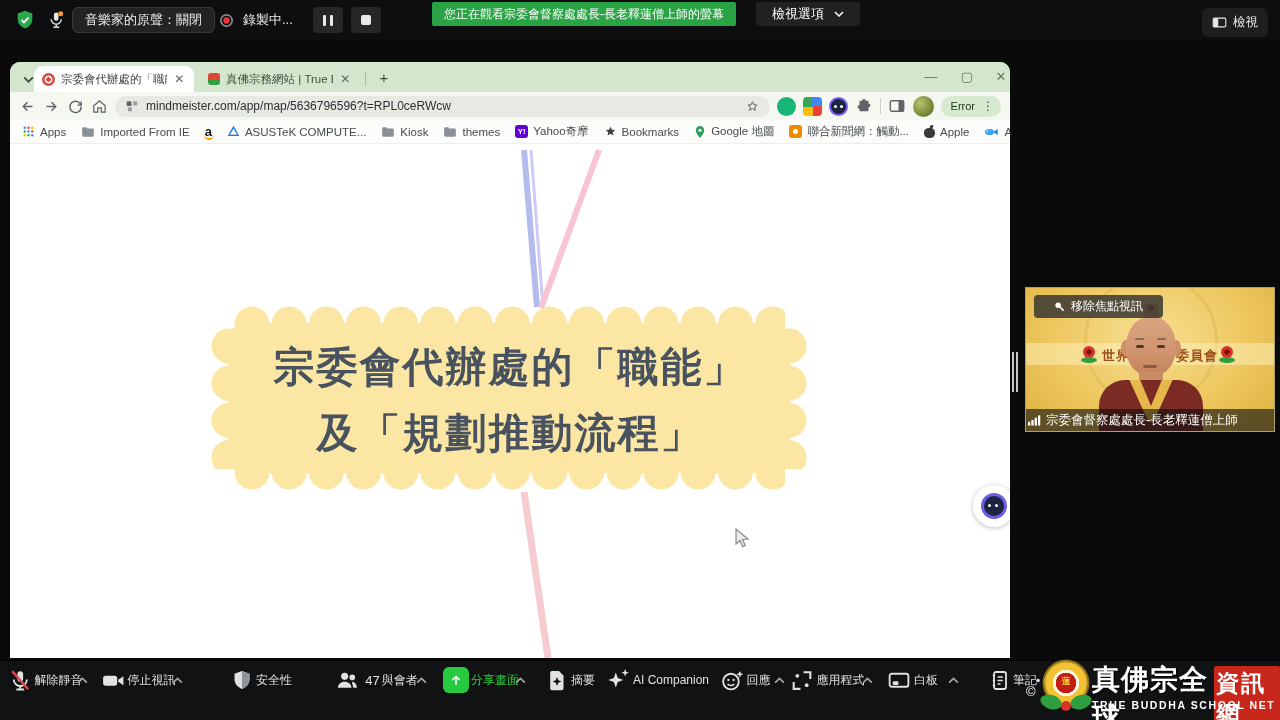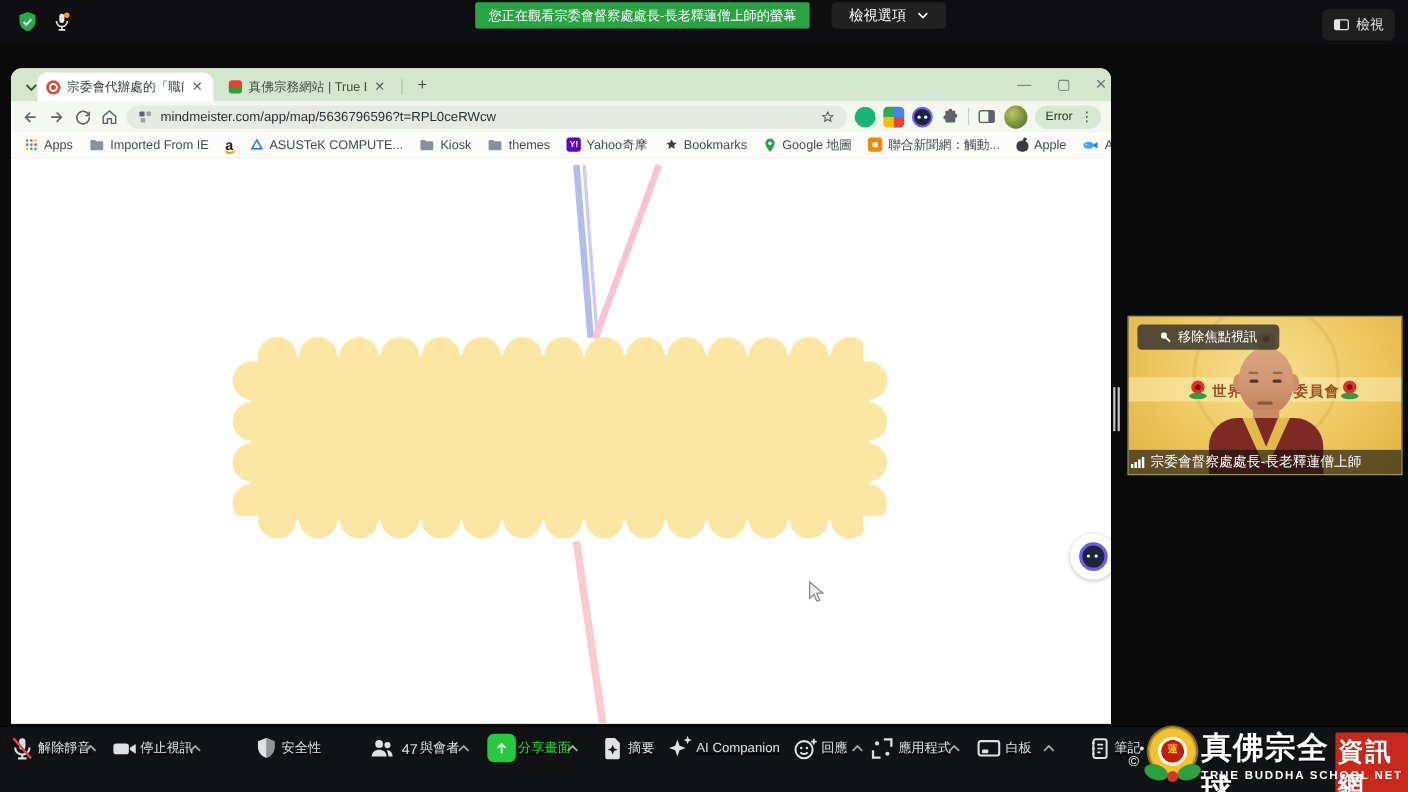--- a/index.html
+++ b/index.html
@@ -159,20 +159,37 @@
       <path d="M12 2l8 3v6.2c0 4.8-3.3 8.2-8 10-4.7-1.8-8-5.2-8-10V5z" fill="#2aa84c"></path>
       <path d="M8.2 12l2.6 2.6 5-5.2" stroke="#fff" stroke-width="2" fill="none"></path>
     </svg>
     <svg class="abs" style="left:46px;top:9px" width="20" height="22" viewBox="0 0 24 24">
       <rect x="9.5" y="3" width="5.5" height="10" rx="2.8" fill="#e8e8e8"></rect>
       <path d="M6.3 11a6 6 0 0 0 12 0" stroke="#e8e8e8" stroke-width="1.7" fill="none"></path>
       <line x1="12.3" y1="17.4" x2="12.3" y2="20.4" stroke="#e8e8e8" stroke-width="1.7"></line>
       <line x1="8.8" y1="20.6" x2="15.8" y2="20.6" stroke="#e8e8e8" stroke-width="1.7"></line>
       <circle cx="17.6" cy="4.6" r="3" fill="#f59b2d"></circle>
     </svg>
+    <div class="tb-chip" style="left:72px">
+      <span>音樂家的原聲：關閉</span>
+    </div>
+    <div id="rec-group">
+      <svg width="17" height="17" viewBox="0 0 24 24">
+        <circle cx="12" cy="12" r="8" stroke="#8a8a8a" stroke-width="2.4" fill="none"></circle>
+        <circle cx="12" cy="12" r="4.5" fill="#e03a3a"></circle>
+      </svg>
+      <span>錄製中...</span>
+      <div class="rec-btn" style="margin-left:12px">
+        <span class="pause-bar"></span>
+          <span class="pause-bar"></span>
+      </div>
+      <div class="rec-btn">
+        <span class="stop-sq"></span>
+      </div>
+    </div>
     <div id="share-banner">
       <span>您正在觀看宗委會督察處處長-長老釋蓮僧上師的螢幕</span>
     </div>
     <div id="view-options">
       <span>檢視選項</span>
       <svg width="10" height="6" viewBox="0 0 10 6">
         <path d="M1 1l4 4 4-4" stroke="#fff" stroke-width="1.5" fill="none"></path>
       </svg>
     </div>
     <div id="view-btn">
@@ -334,20 +351,24 @@
     <div id="content">
       <svg class="abs" style="left:0;top:0" width="1000" height="514">
         <line x1="514" y1="6" x2="527" y2="163" stroke="#b4bcec" stroke-width="6"></line>
         <line x1="521" y1="6" x2="533" y2="163" stroke="#cfc9f5" stroke-width="3"></line>
         <line x1="589" y1="6" x2="531" y2="164" stroke="#f8c3d5" stroke-width="6"></line>
         <line x1="514" y1="348" x2="538" y2="514" stroke="#f6ccd1" stroke-width="7"></line>
       </svg>
       <div class="cloud">
         <div class="side l"></div>
         <div class="side r"></div>
+      </div>
+      <div id="topic">
+        <span>宗委會代辦處的「職能」</span>
+        <span>及「規劃推動流程」</span>
       </div>
       <div id="fab">
         <div class="face"></div>
       </div>
       <svg id="cursor" width="15" height="21" viewBox="0 0 15 21">
         <path d="M1 1l0 15 4-3.4 2.6 6 2.6-1.1-2.6-6 5.4-.4z" fill="#ececec" stroke="#8a8a8a" stroke-width="1.2"></path>
       </svg>
     </div>
   </div>
 

